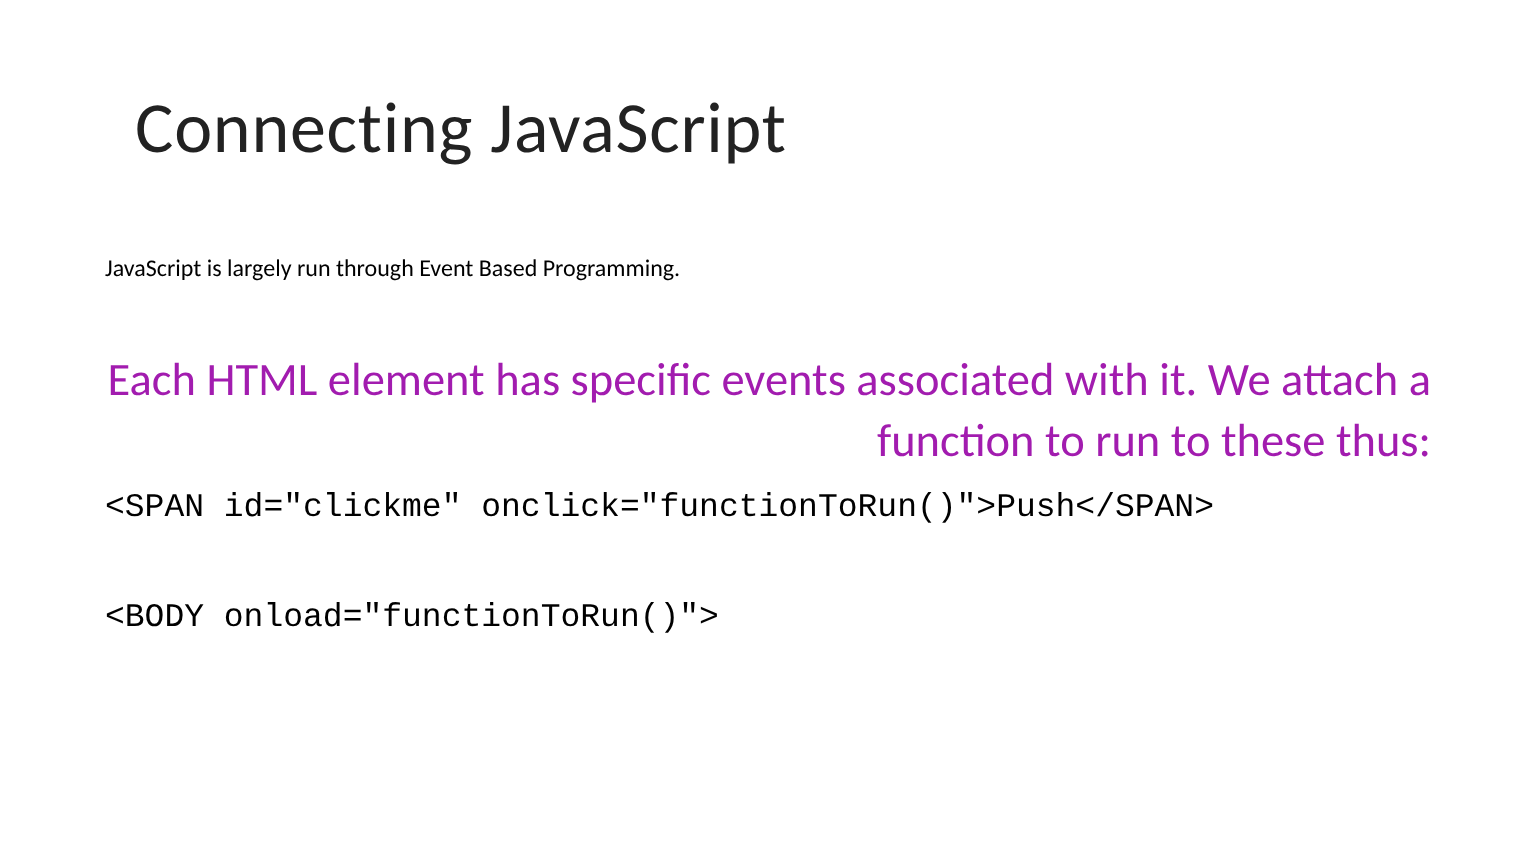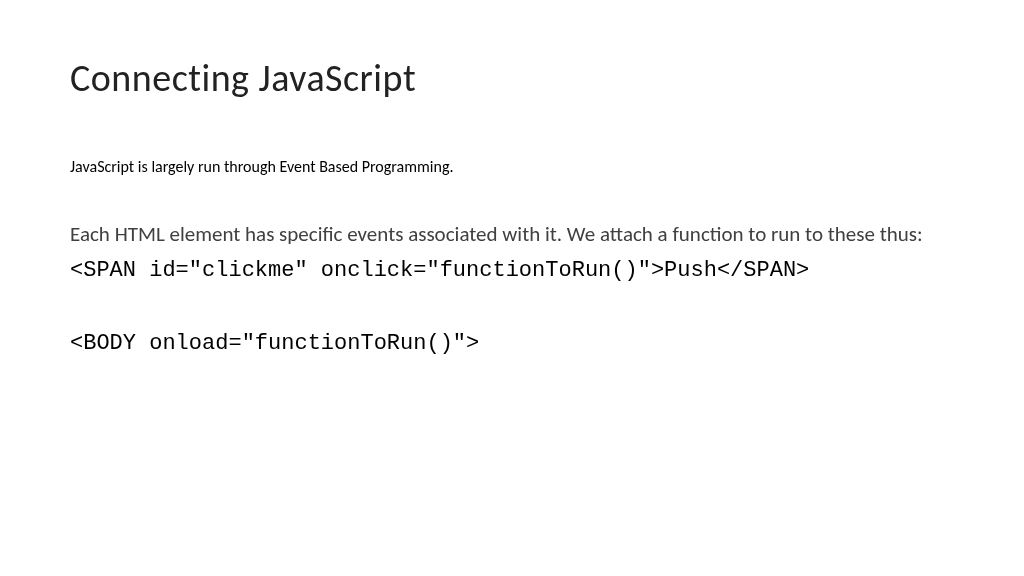--- a/index.html
+++ b/index.html
@@ -10,37 +10,39 @@
     body {
       width: 1024px;
       height: 576px;
       background: #ffffff;
       font-family: Calibri, 'Segoe UI', sans-serif;
       color: #000000;
       padding: 55px 70px 40px 70px;
       overflow: hidden;
     }
     .title {
-      font-size: 38px;
+      font-size: 48px;
       font-weight: 400;
       color: #222222;
       margin-bottom: 55px;
       letter-spacing: 0.5px;
+      margin-left: 20px;
     }
     .paragraph {
       font-size: 16px;
       line-height: 1.35;
       margin-bottom: 42px;
       color: #000000;
     }
     .paragraph-tight {
-      font-size: 21px;
+      font-size: 31px;
       line-height: 1.35;
       margin-bottom: 8px;
-      color: #404040;
+      color: #a21caf;
+      text-align: right;
     }
     .code {
       font-family: 'Courier New', Courier, monospace;
       font-size: 22px;
       line-height: 1.4;
       color: #000000;
       margin-bottom: 42px;
       white-space: pre;
     }
     .code-last {

